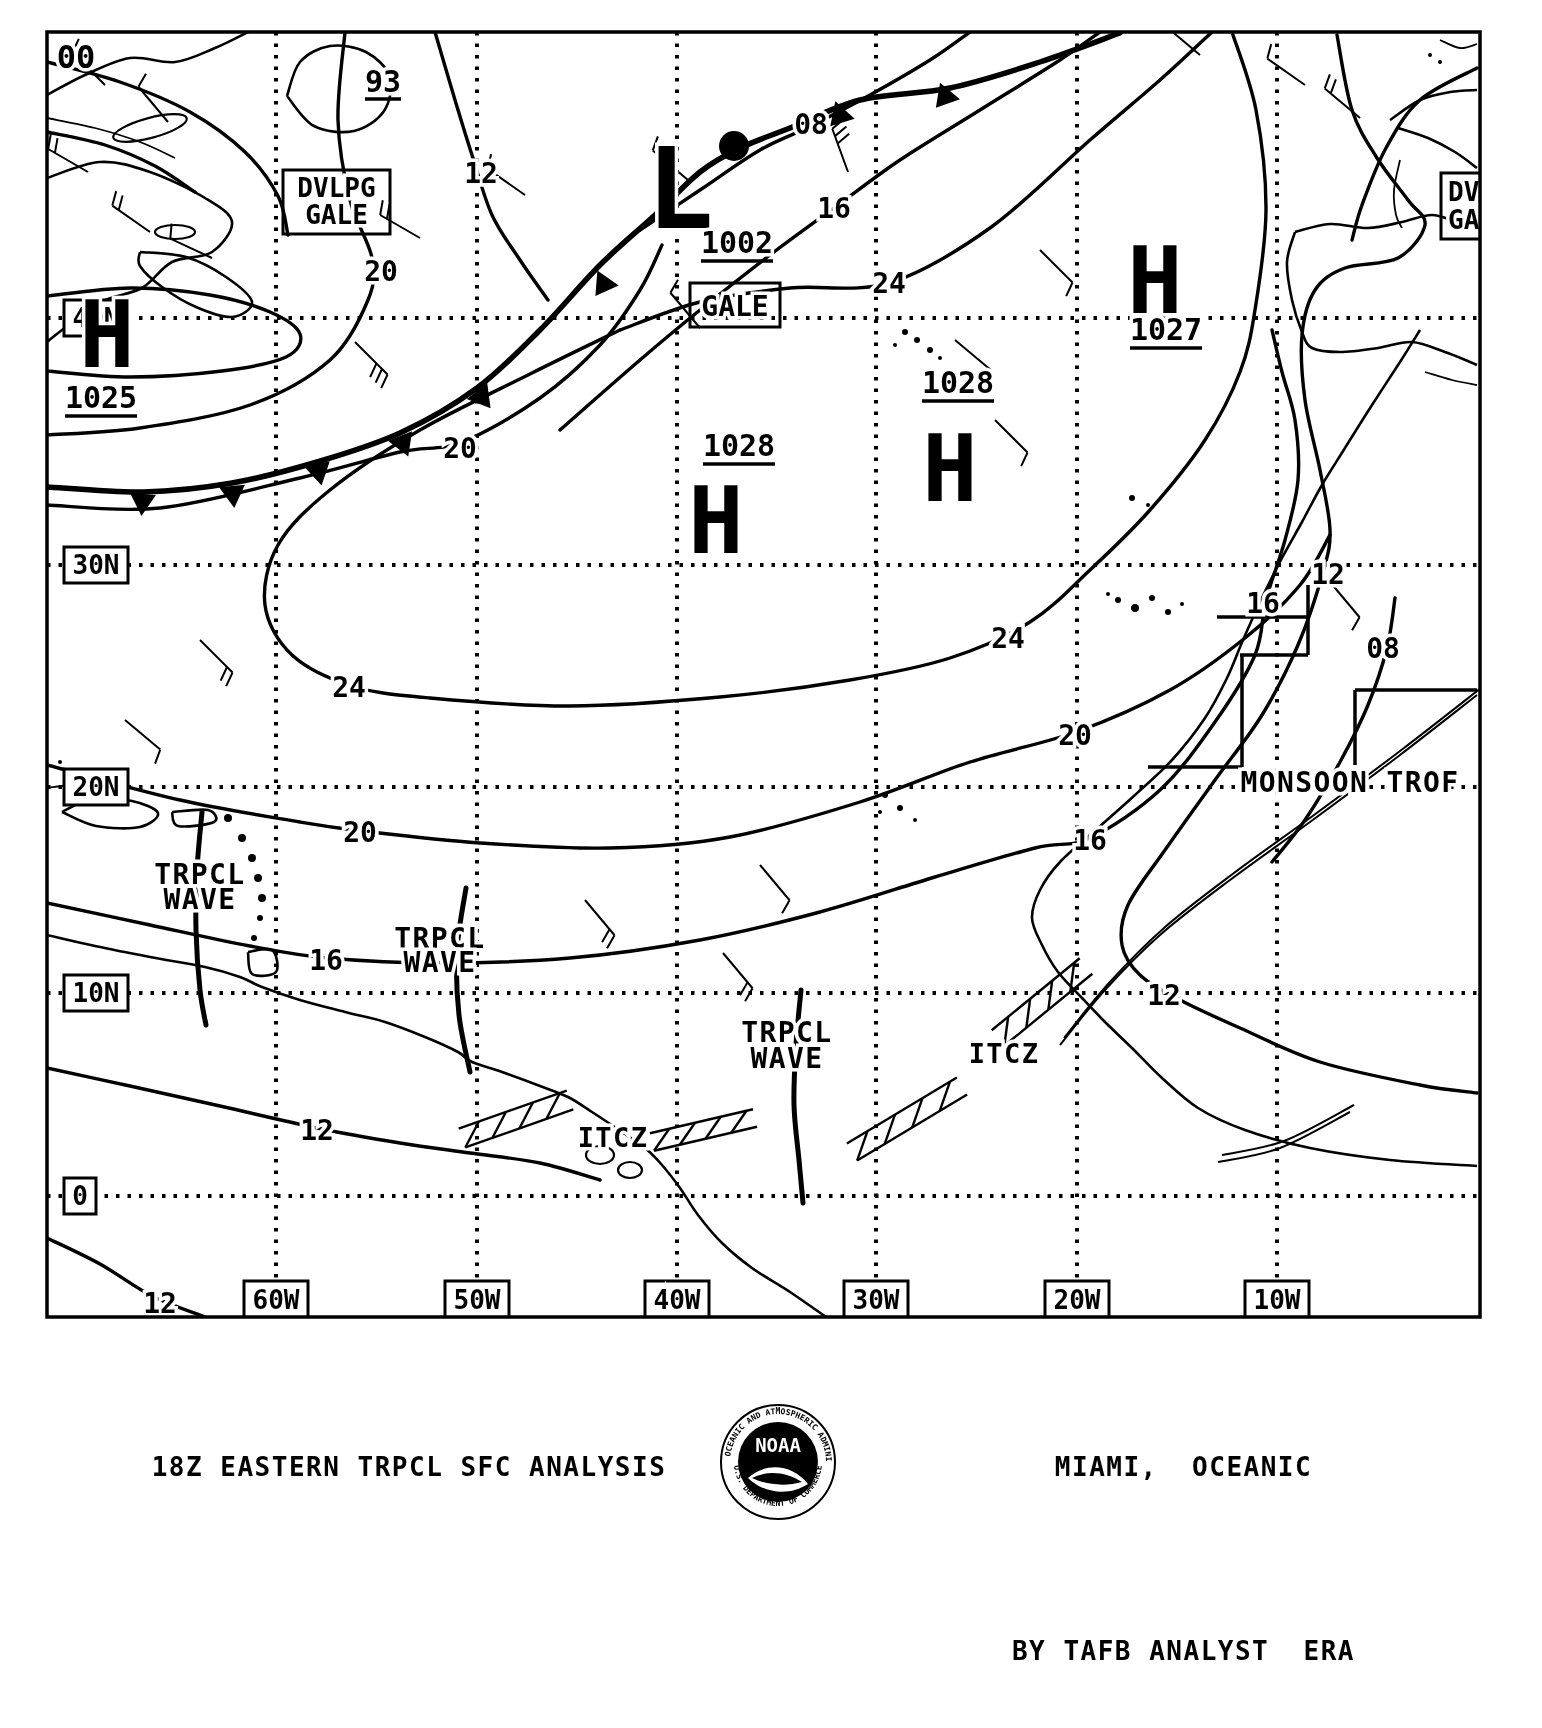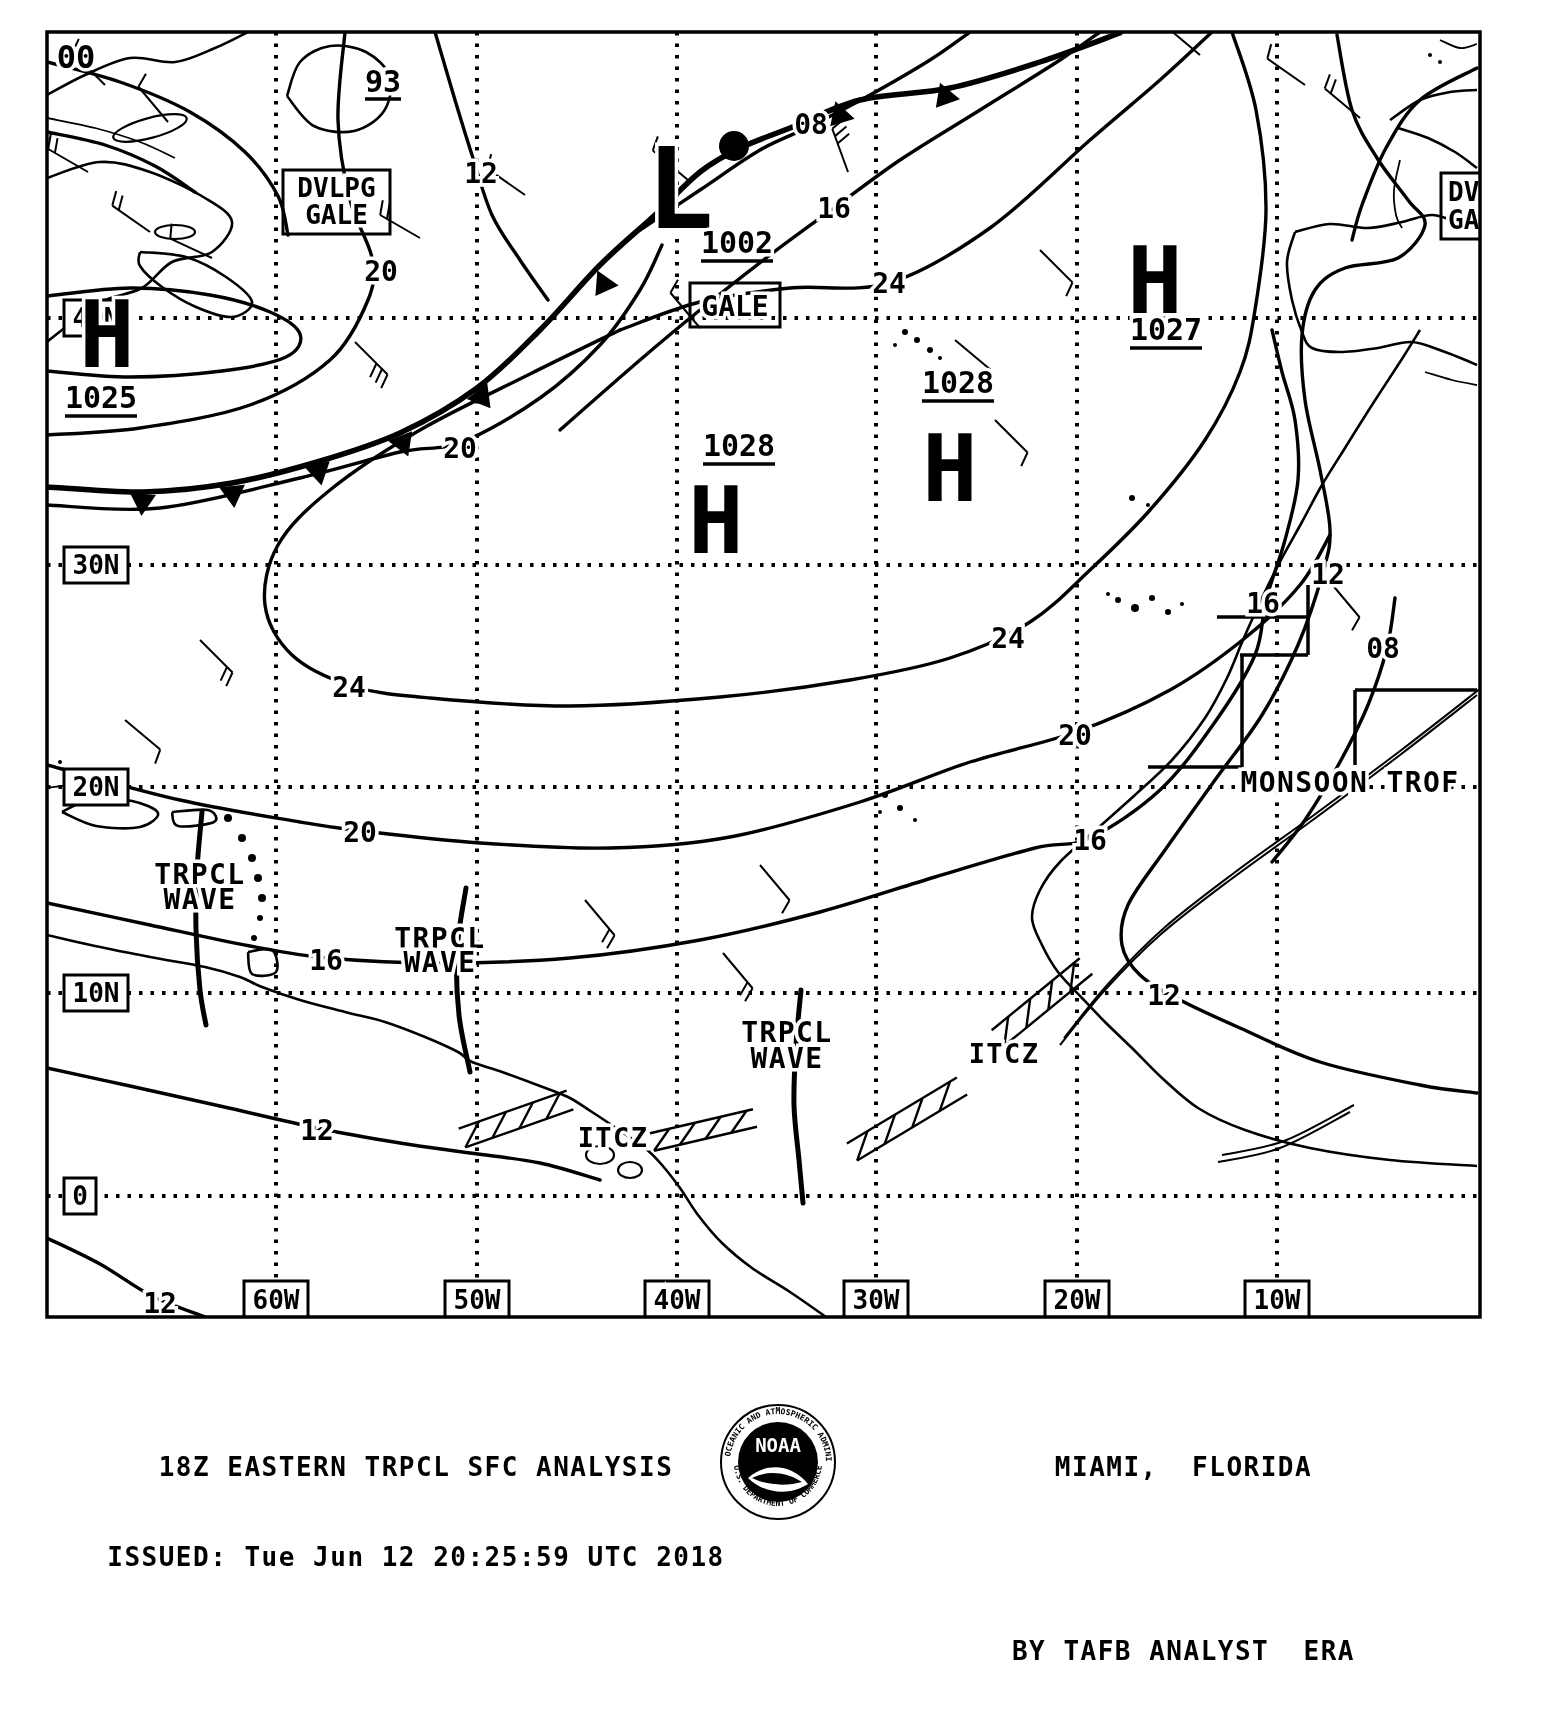--- a/index.html
+++ b/index.html
@@ -1,21 +1,21 @@
 <!DOCTYPE html>
 <html><head>
 <meta charset="utf-8">
 <style>
   html,body{margin:0;padding:0;background:#fff;}
   .page{position:relative;width:1542px;height:1728px;background:#fff;overflow:hidden;
         font-family:"DejaVu Sans Mono", monospace;color:#000;}
   #map-svg{position:absolute;left:0;top:0;}
   .cap{position:absolute;font-weight:700;font-size:26px;letter-spacing:1.5px;
        text-align:center;white-space:pre;line-height:30px;}
-  .cap-left{left:60px;top:1392px;width:712px;}
+  .cap-left{left:53px;top:1392px;width:712px;}
   .cap-right{left:831px;top:1392px;width:705px;}
   .cap .gap{height:34px;}
   #noaa-logo{position:absolute;left:718px;top:1402px;}
 </style>
 </head>
 <body>
 <div class="page">
 
 <svg id="map-svg" width="1542" height="1728" viewBox="0 0 1542 1728">
       <defs>
@@ -413,25 +413,24 @@
           <g>
             <text x="1350" y="792" font-size="28" font-weight="700" fill="#000000" text-anchor="middle" paint-order="stroke" stroke="#fff" stroke-width="7" font-family="&quot;DejaVu Sans Mono&quot;, monospace" letter-spacing="1.4">MONSOON TROF</text>
           </g>
         </g>
       </g>
       <rect x="47" y="32" width="1433" height="1285" fill="none" stroke="#000000" stroke-width="3.5"></rect>
     </svg>
 
 <div class="cap cap-left">
   <div>18Z EASTERN TRPCL SFC ANALYSIS</div>
-  <div>ISSUED: Tue Jun 12 20:25:59 UTC 2018</div>
 </div>
 
 <div class="cap cap-right">
-  <div>MIAMI,  FLORIDA</div>
+  <div>MIAMI,  OCEANIC</div>
   <div class="gap"></div>
   <div>BY TAFB ANALYST  ERA</div>
   
 </div>
 
 <svg id="noaa-logo" width="120" height="120" viewBox="-60 -60 120 120">
   <defs>
     <path id="ringTop" d="M -48 0 A 48 48 0 0 1 48 0"></path>
     <path id="ringBot" d="M -44 0 A 44 44 0 0 0 44 0"></path>
   </defs>

